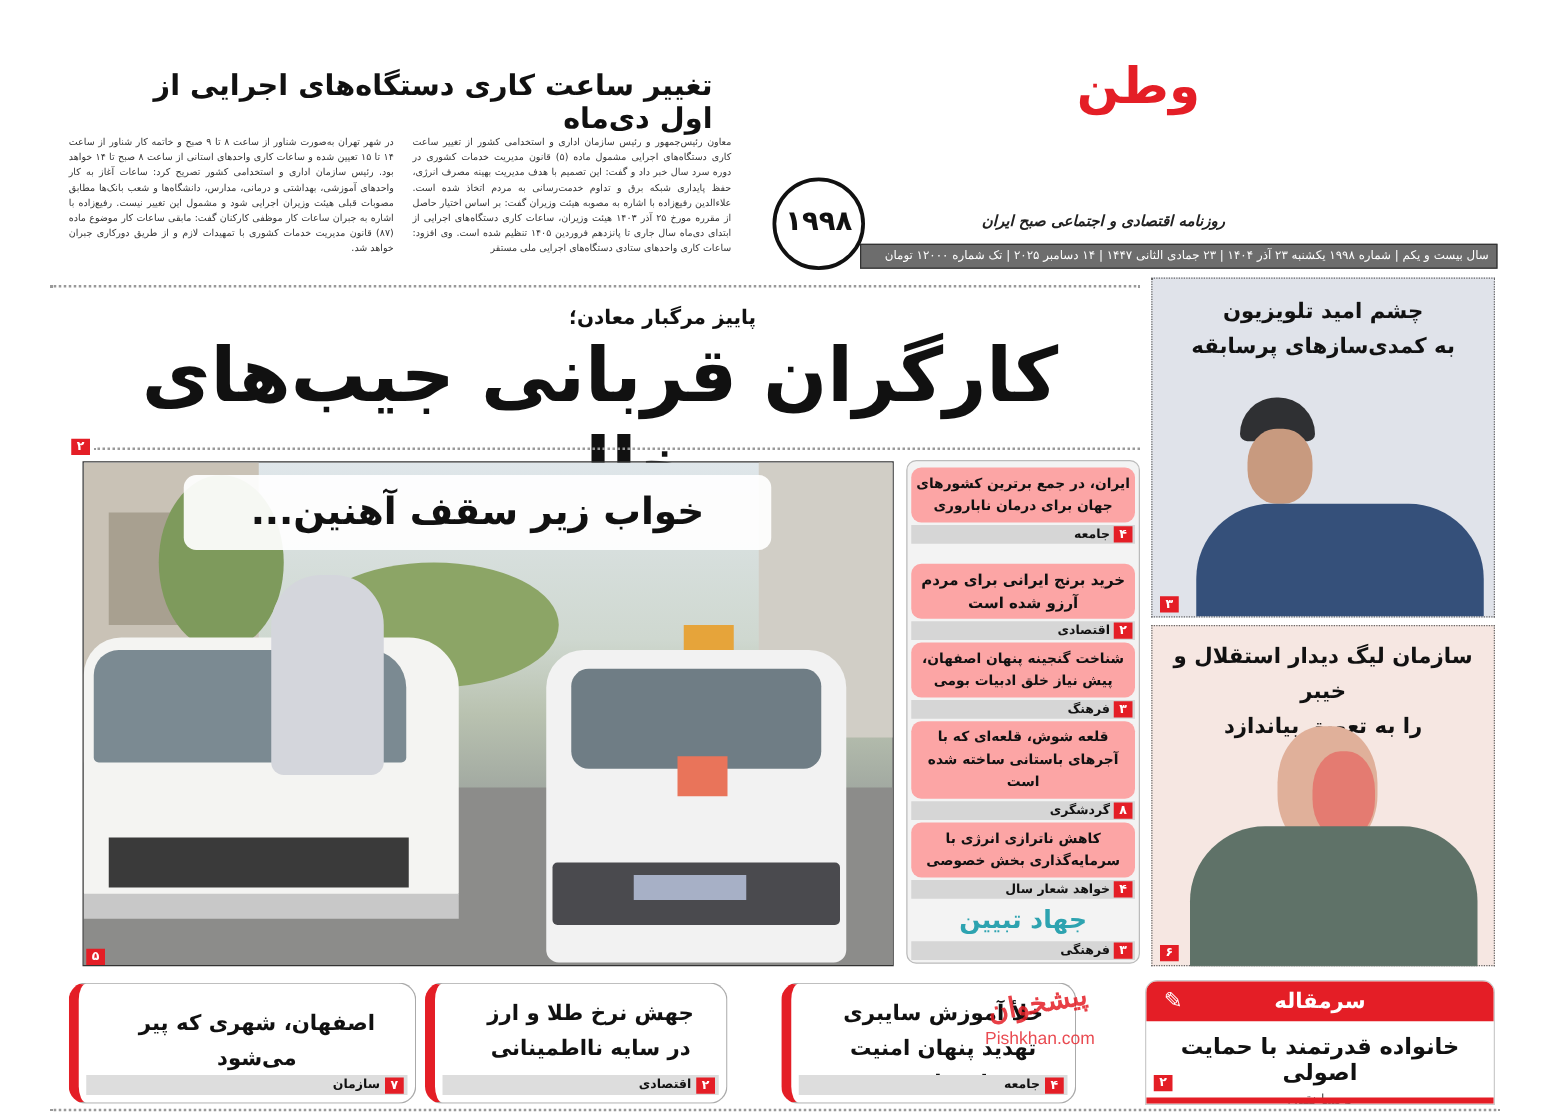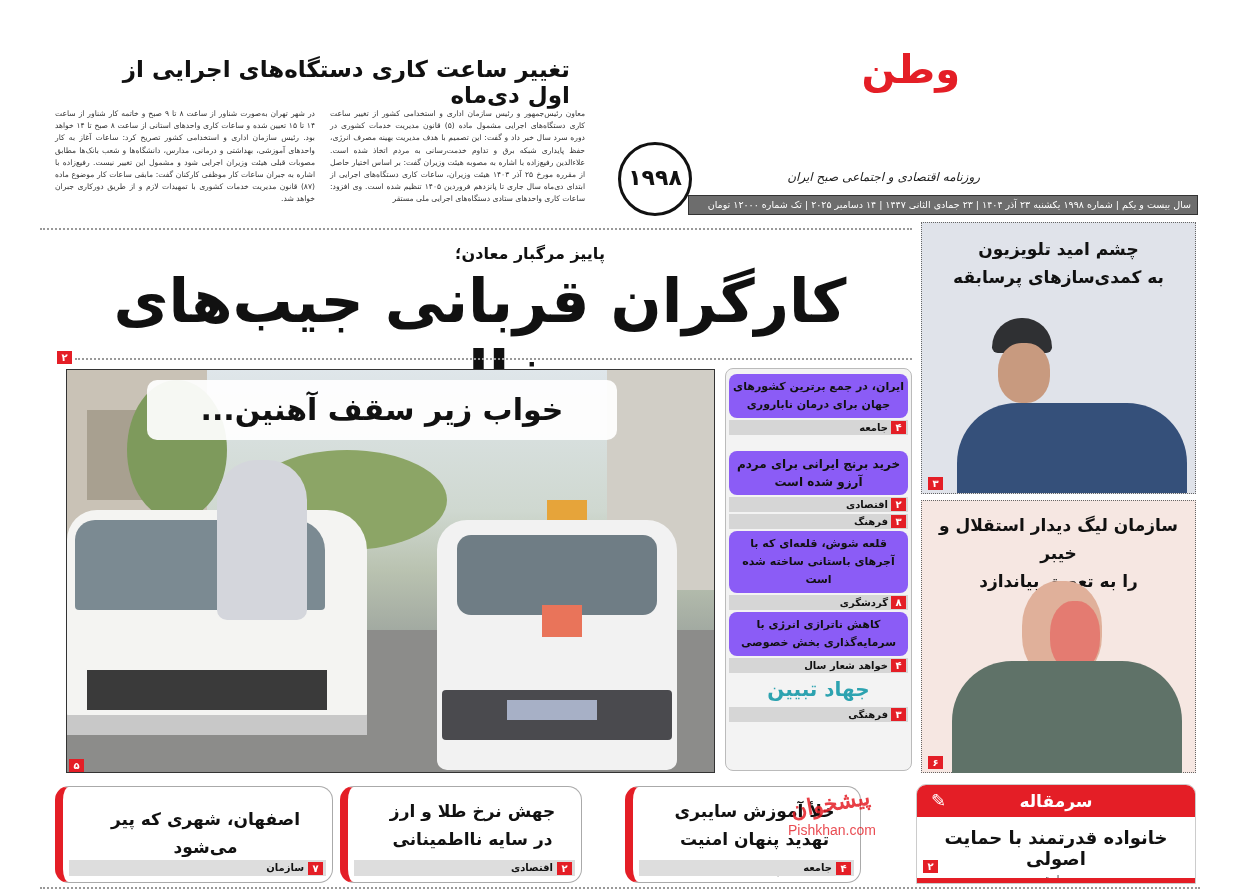--- a/index.html
+++ b/index.html
@@ -6,21 +6,21 @@
   html, body { width: 1250px; height: 892px; background: #ffffff; overflow: hidden; }
   body { font-family: "DejaVu Sans", sans-serif; color: #111; position: relative; direction: rtl; }
 
   .abs { position: absolute; }
   .dotted-h { position: absolute; height: 0; border-top: 2px dotted #999; }
 
   
   #logo-area { left: 690px; top: 40px; width: 520px; height: 180px; }
   #logo-watan { position: absolute; right: 250px; top: 6px; font-size: 40px; font-weight: bold; color: #e41e26; font-family: "DejaVu Sans", sans-serif; letter-spacing: 2px; }
   #logo-yaqut { position: absolute; right: 40px; top: 38px; font-size: 96px; font-weight: bold; color: #e41e26; line-height: 1; font-family: "DejaVu Sans", sans-serif; }
-  #logo-tagline { position: absolute; right: 230px; top: 130px; font-size: 12px; font-weight: normal; color: #222; font-family: "DejaVu Serif", serif; font-style: italic; margin-left: 12px; }
+  #logo-tagline { position: absolute; right: 230px; top: 130px; font-size: 12px; font-weight: bold; color: #222; font-family: "DejaVu Serif", serif; font-style: italic; margin-left: 12px; }
   #issue-bar { left: 688px; top: 195px; width: 510px; height: 20px; background: #6d6d6d; border: 1px solid #333; color: #fff; font-size: 9.5px; line-height: 18px; padding: 0 6px; white-space: nowrap; overflow: hidden; text-align: right; }
   #issue-circle { left: 618px; top: 142px; width: 74px; height: 74px; border-radius: 50%; border: 3px solid #111; background: #fff; text-align: center; line-height: 66px; font-size: 22px; font-weight: bold; }
 
   
   #top-headline { left: 80px; top: 56px; width: 490px; text-align: right; font-size: 23px; font-weight: 900; font-family: "DejaVu Sans", sans-serif; }
   .col-text { font-size: 7.6px; line-height: 12.2px; color: #333; text-align: justify; }
   #top-col-right { left: 330px; top: 108px; width: 255px; }
   #top-col-left { left: 55px; top: 108px; width: 260px; }
 
   
@@ -29,21 +29,21 @@
   .page-badge { position: absolute; width: 15px; height: 13px; background: #e41e26; color: #fff; font-size: 10px; font-weight: bold; text-align: center; line-height: 13px; }
 
   
   #main-photo { left: 66px; top: 369px; width: 649px; height: 404px; overflow: hidden; border: 1px solid #333;
     background: linear-gradient(180deg, #dfe6ea 0%, #cfd8d0 35%, #b9c2b0 50%, #9aa19c 70%, #b5b5b0 100%); }
   .ph { position: absolute; }
   #photo-caption { position: absolute; left: 80px; top: 10px; width: 470px; height: 60px; background: rgba(255,255,255,0.93); border-radius: 10px; text-align: center; font-size: 30px; font-weight: 900; line-height: 60px; }
 
   
   #briefs { left: 725px; top: 368px; width: 187px; height: 403px; border: 1px solid #bbb; border-radius: 8px; background: #f3f3f3; padding: 3px; }
-  .brief-card { background: #8b5cf6; border-radius: 8px; margin: 2px 0 0 0; padding: 4px 4px; text-align: center; font-size: 11px; font-weight: bold; line-height: 18px; }
+  .brief-card { background: #fca5a5; border-radius: 8px; margin: 2px 0 0 0; padding: 4px 4px; text-align: center; font-size: 11px; font-weight: bold; line-height: 18px; }
   .brief-tag { height: 15px; background: #d6d6d6; margin-top: 2px; position: relative; font-size: 10px; font-weight: bold; line-height: 15px; text-align: right; padding-right: 20px; }
   .brief-tag .page-badge { right: 2px; top: 1px; }
   #jahad-logo { text-align: center; font-size: 20px; font-weight: bold; color: #2da3b0; padding: 4px 0; letter-spacing: 1px; }
 
   
   #tv-box { left: 921px; top: 222px; width: 275px; height: 272px; background: #e0e3ea; border: 1px dotted #666; }
   #tv-title { position: absolute; top: 12px; left: 0; width: 100%; text-align: center; font-size: 17px; font-weight: 900; line-height: 28px; }
   #sport-box { left: 921px; top: 500px; width: 275px; height: 273px; background: #f6e7e2; border: 1px dotted #666; }
   #sport-title { position: absolute; top: 10px; left: 0; width: 100%; text-align: center; font-size: 17px; font-weight: 900; line-height: 28px; }
 
@@ -112,20 +112,21 @@
   <div class="page-badge" style="left:2px; top:389px;">۵</div>
 </div>
 
 <div id="briefs" class="abs">
   <div class="brief-card">ایران، در جمع برترین کشورهای جهان برای درمان ناباروری</div>
   <div class="brief-tag"><span>جامعه</span><span class="page-badge">۴</span></div>
 
   <div class="brief-card" style="font-size:12px;margin-top:16px;">خرید برنج ایرانی برای مردم آرزو شده است</div>
   <div class="brief-tag"><span>اقتصادی</span><span class="page-badge">۲</span></div>
 
+  <div class="brief-card">شناخت گنجینه پنهان اصفهان، پیش نیاز خلق ادبیات بومی</div>
   <div class="brief-tag"><span>فرهنگ</span><span class="page-badge">۳</span></div>
 
   <div class="brief-card">قلعه شوش، قلعه‌ای که با آجرهای باستانی ساخته شده است</div>
   <div class="brief-tag"><span>گردشگری</span><span class="page-badge">۸</span></div>
 
   <div class="brief-card">کاهش ناترازی انرژی با سرمایه‌گذاری بخش خصوصی</div>
   <div class="brief-tag"><span>خواهد شعار سال</span><span class="page-badge">۴</span></div>
 
   <div id="jahad-logo">جهاد تبیین</div>
   <div class="brief-tag"><span>فرهنگی</span><span class="page-badge">۳</span></div>

